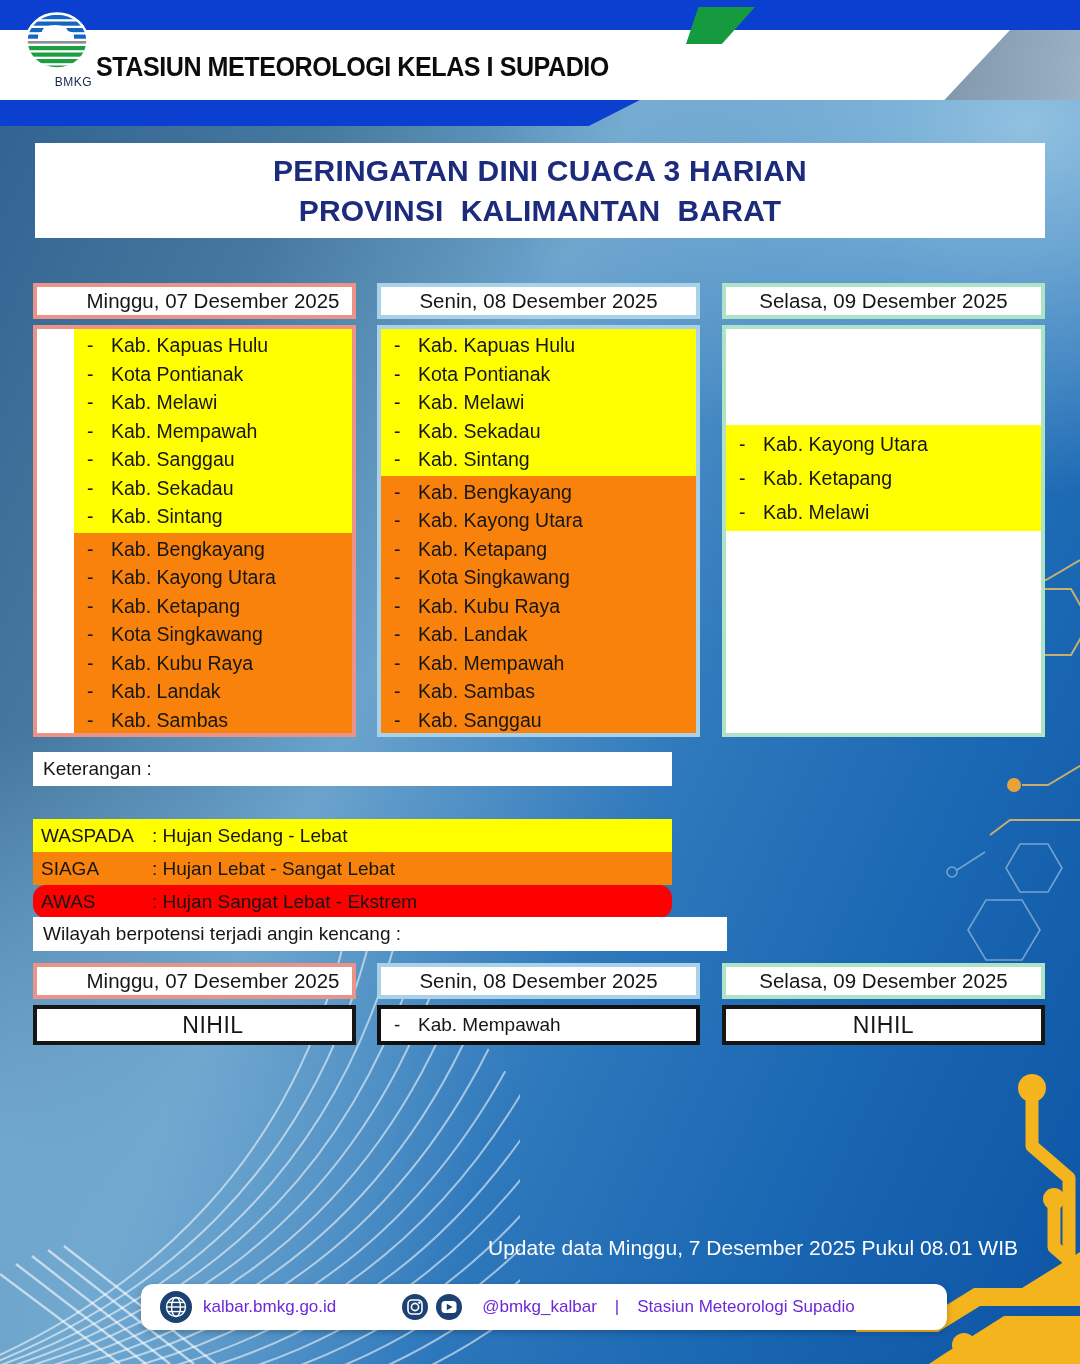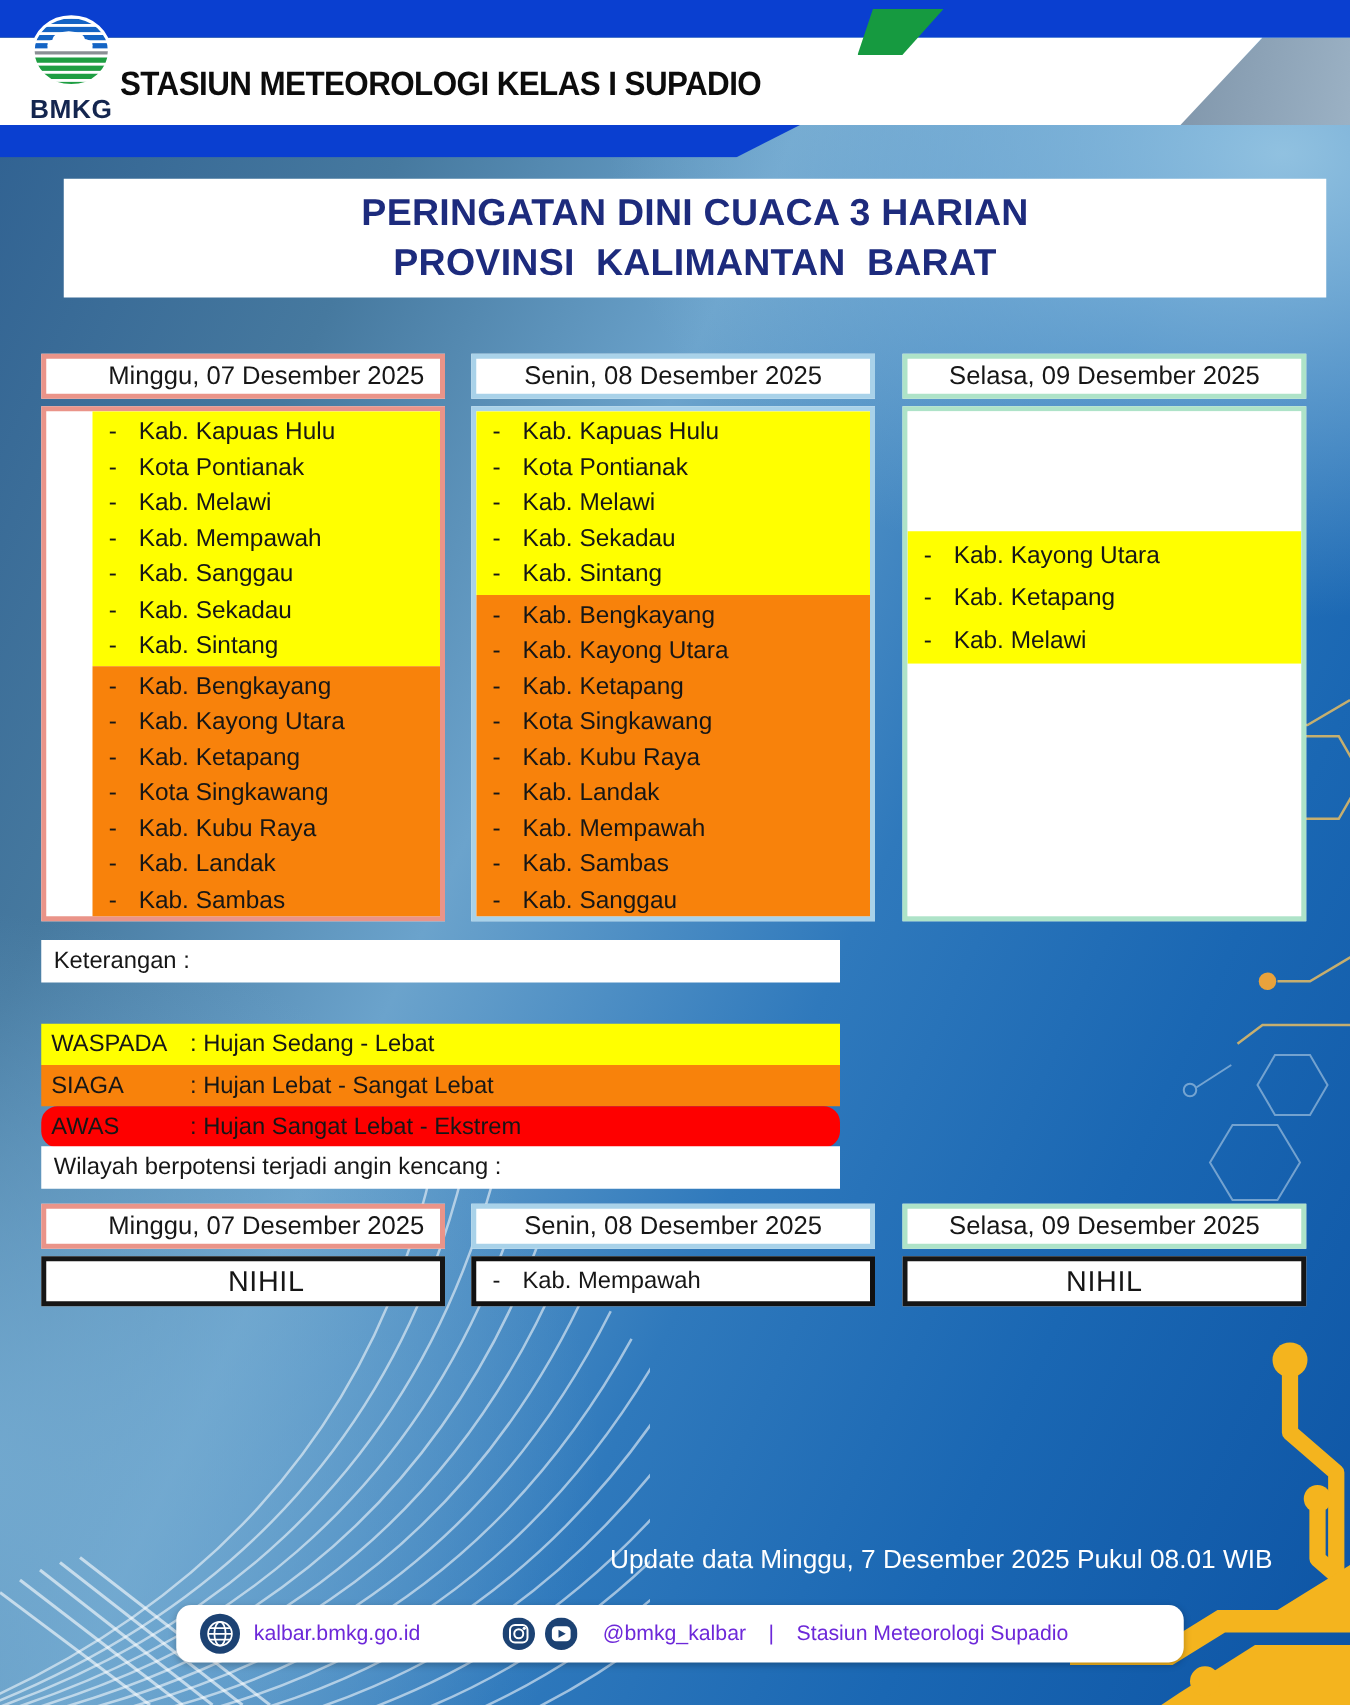--- a/index.html
+++ b/index.html
@@ -24,24 +24,24 @@
     background:linear-gradient(100deg,#7e94a9,#9bb1c4);}
   .header-band{position:absolute;left:0;top:30px;width:1010px;height:70px;background:#fff;z-index:2;
     clip-path:polygon(0 0,100% 0,93.5% 100%,0 100%);}
   .green-tri{position:absolute;left:686px;top:7px;width:69px;height:37px;background:#169a40;z-index:3;
     clip-path:polygon(18% 0,100% 0,52% 100%,0 100%);}
   .sub-strip{position:absolute;left:0;top:100px;width:640px;height:26px;background:#0a3fd0;z-index:2;
     clip-path:polygon(0 0,100% 0,92% 100%,0 100%);}
   .station-name{position:absolute;left:96px;top:52px;z-index:4;font-size:27px;font-weight:bold;color:#0c0c0c;
     letter-spacing:-0.5px;transform:scaleX(.93);transform-origin:left center;white-space:nowrap;}
   .logo{position:absolute;left:22px;top:12px;width:70px;z-index:4;text-align:center;}
-  .logo-text{font-size:21px;font-weight:bold;color:#14264f;letter-spacing:.5px;margin-top:1px;}
-
-  
-  .title-box{position:absolute;left:51px;top:143px;width:1010px;height:95px;background:#fff;z-index:2;
+  .logo-text{font-size:12px;font-weight:normal;color:#14264f;letter-spacing:.5px;margin-top:1px;text-align:right;}
+
+  
+  .title-box{position:absolute;left:35px;top:143px;width:1010px;height:95px;background:#fff;z-index:2;
     display:flex;flex-direction:column;align-items:center;justify-content:center;gap:6px;}
   .title-box div{font-size:30px;font-weight:bold;color:#1d2b7d;white-space:pre;letter-spacing:.2px;}
 
   
   .warn-col{position:absolute;top:283px;width:323px;z-index:2;}
   .date-box{height:36px;background:#fff;border:4px solid;display:flex;align-items:center;justify-content:center;
     font-size:20.5px;color:#161616;margin-bottom:6px;}
   .list-box{height:412px;background:#fff;border:4px solid;display:flex;flex-direction:column;overflow:hidden;}
   .b-salmon{border-color:#ea9489;padding-left:37px;}
   .b-blue{border-color:#a9d2e9;}
@@ -58,21 +58,21 @@
   
   .legend{position:absolute;left:33px;top:752px;width:639px;z-index:2;}
   .legend-head{height:34px;background:#fff;display:flex;align-items:center;padding-left:10px;font-size:19px;color:#161616;}
   .legend-row{height:33px;display:flex;align-items:center;font-size:19px;color:#161616;}
   .legend-row .l-label{flex:0 0 119px;padding-left:8px;}
   .lr-yellow{background:#ffff00;margin-top:33px;}
   .lr-orange{background:#f8820b;}
   .lr-red{background:#fe0000;border-radius:13px;}
 
   
-  .wind-title{position:absolute;left:33px;top:917px;width:639px;height:34px;background:#fff;z-index:2;
+  .wind-title{position:absolute;left:33px;top:917px;width:694px;height:34px;background:#fff;z-index:2;
     display:flex;align-items:center;padding-left:10px;font-size:19px;color:#161616;}
   .wind-col{position:absolute;top:963px;width:323px;z-index:2;}
   .wind-content{height:40px;background:#fff;border:4px solid;display:flex;align-items:center;}
   .wind-content.center{justify-content:center;font-size:23px;letter-spacing:.5px;color:#161616;}
   .wind-content ul{list-style:none;margin:0;padding:0;width:100%;}
   .wind-content li.item{line-height:30px;font-size:19px;}
 
   
   .update-text{position:absolute;right:62px;top:1236px;z-index:2;color:#fff;font-size:21px;white-space:nowrap;text-align:right;}
   .footer-pill{position:absolute;left:141px;top:1284px;width:806px;height:46px;background:#fff;border-radius:12px;z-index:2;

